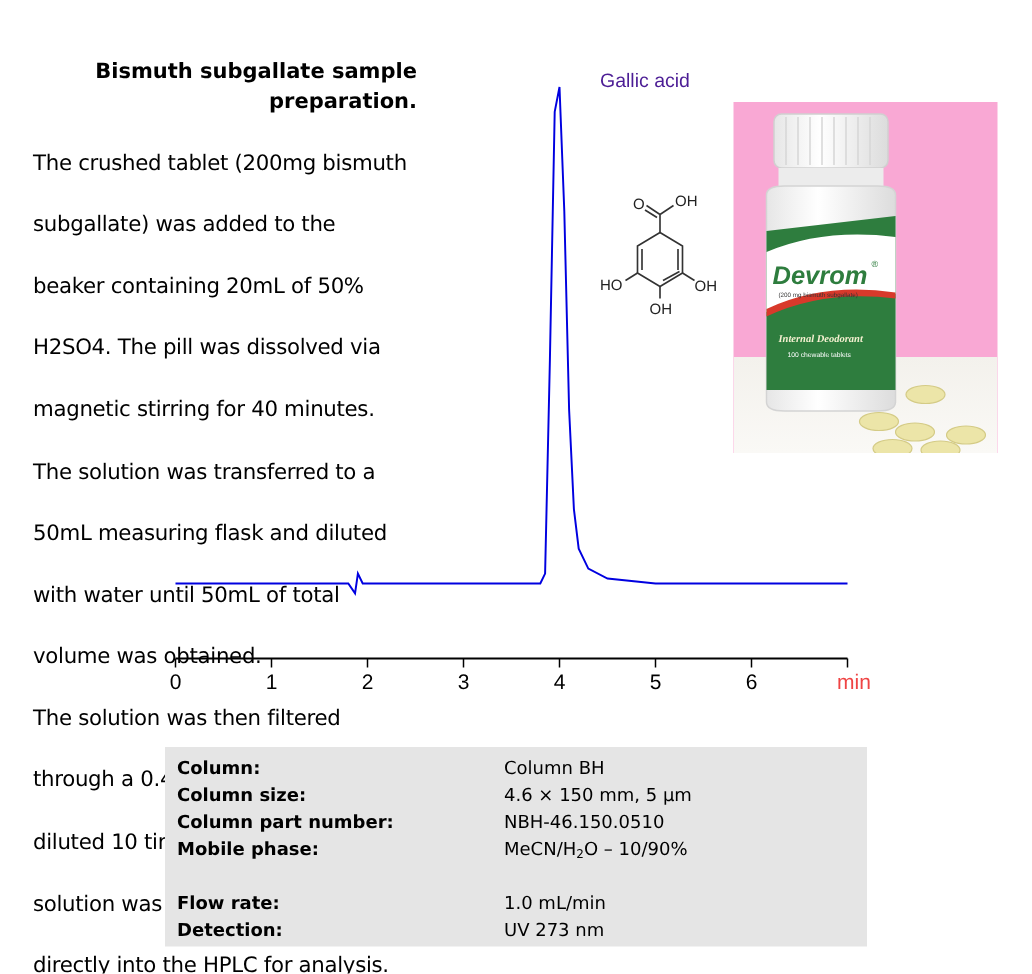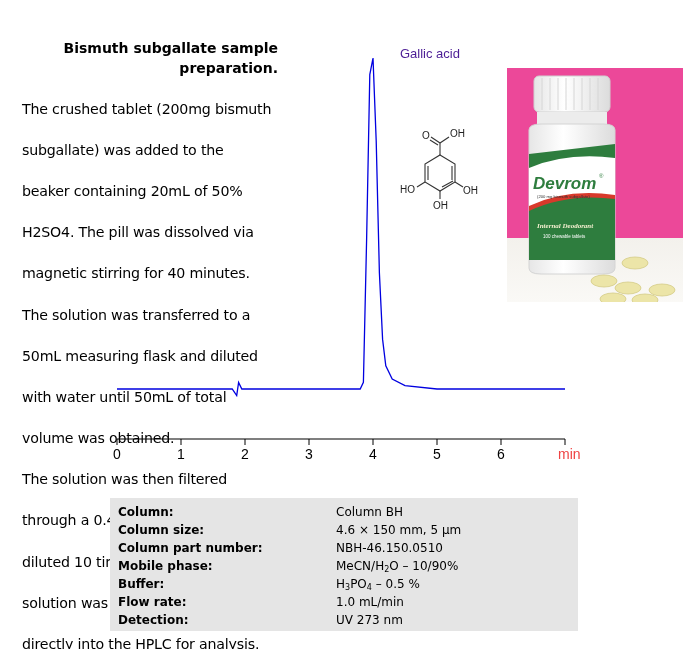--- a/index.html
+++ b/index.html
@@ -2,21 +2,21 @@
 <html><head>
 <meta charset="utf-8">
 <style>
   html, body { margin: 0; padding: 0; background: #ffffff; }
   body { width: 688px; height: 649px; position: relative; overflow: hidden; font-family: "Liberation Sans", sans-serif; }
   .desc { position: absolute; left: 22px; top: 38px; width: 280px; font-family: "DejaVu Sans", sans-serif; color: #000; }
   .desc-title { font-weight: bold; font-size: 14px; line-height: 20px; text-align: right; width: 256px; }
   .desc-body { font-size: 14.2px; line-height: 20.6px; white-space: pre-line; letter-spacing: -0.2px; }
   .compound { position: absolute; left: 400px; top: 46px; font-size: 13px; color: #4c1d95; }
   .structure { position: absolute; left: 395px; top: 125px; width: 90px; height: 95px; }
-  .product { position: absolute; left: 507px; top: 68px; width: 176px; height: 234px; background: #ec4899; overflow: hidden; }
+  .product { position: absolute; left: 489px; top: 68px; width: 176px; height: 234px; background: #f9a8d4; overflow: hidden; }
   .chart { position: absolute; left: 0; top: 0; width: 688px; height: 480px; }
   .tick-label { position: absolute; top: 446px; font-size: 14px; color: #000; transform: translateX(-50%); }
   .unit-label { position: absolute; left: 558px; top: 446px; font-size: 14px; color: #ef4444; text-align: center; }
   .params { position: absolute; left: 110px; top: 498px; width: 468px; height: 133px; background: #e5e5e5; font-family: "DejaVu Sans", sans-serif; }
   .param-row { position: absolute; left: 8px; height: 18px; font-size: 12px; width: 450px; }
   .param-key { position: absolute; left: 0; font-weight: bold; }
   .param-val { position: absolute; left: 218px; }
   sub { font-size: 8px; vertical-align: -2px; }
 </style>
 </head>
@@ -150,24 +150,20 @@
     <span class="param-val">4.6 × 150  mm, 5 µm</span>
   </div>
   <div class="param-row" style="top:43px;">
     <span class="param-key">Column part number:</span>
     <span class="param-val">NBH-46.150.0510</span>
   </div>
   <div class="param-row" style="top:61px;">
     <span class="param-key">Mobile phase:</span>
     <span class="param-val">MeCN/H<sub>2</sub>O – 10/90%</span>
   </div>
-  <div class="param-row" style="top:79px;">
-    <span class="param-key">Buffer:</span>
-    <span class="param-val">H<sub>3</sub>PO<sub>4</sub> – 0.5 %</span>
-  </div>
   <div class="param-row" style="top:97px;">
     <span class="param-key">Flow rate:</span>
     <span class="param-val">1.0 mL/min</span>
   </div>
   <div class="param-row" style="top:115px;">
     <span class="param-key">Detection:</span>
     <span class="param-val">UV 273 nm</span>
   </div>
 </div>
 

